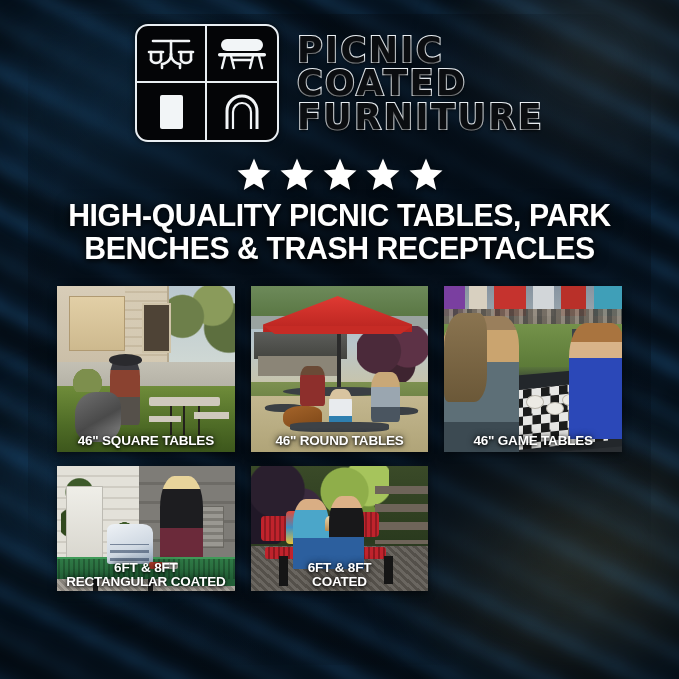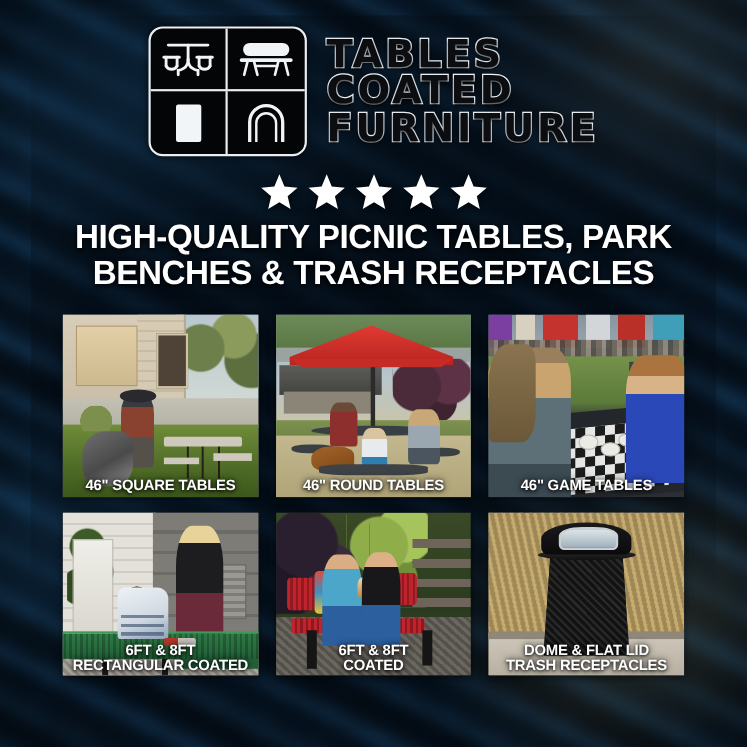--- a/index.html
+++ b/index.html
@@ -162,21 +162,21 @@
     grid-template-columns: repeat(3, 1fr);
     gap: 14px 16px;
   }
   .tile {
     position: relative;
     height: 166px;
     overflow: hidden;
     background: #101820;
     box-shadow: 0 2px 7px rgba(0,0,0,0.55);
   }
-  .tile.row2 { height: 148px; text-decoration: underline; }
+  .tile.row2 { height: 125px; text-decoration: underline; }
   .tile-photo { position: absolute; inset: 0; overflow: hidden; }
   .tile-caption {
     position: absolute; left: 0; right: 0; bottom: 4px;
     text-align: center;
     color: #ffffff;
     font-family: "Liberation Sans", sans-serif;
     font-weight: bold;
     font-size: 13.5px;
     line-height: 1.05;
     letter-spacing: -0.2px;
@@ -463,21 +463,21 @@
         </div>
         <div class="logo-cell br">
           <svg width="48" height="44" viewBox="0 0 48 44" aria-hidden="true">
             <path d="M9 39 L9 21 A15 15 0 0 1 39 21 L39 39" fill="none" stroke="#f2f5f7" stroke-width="3"></path>
             <path d="M15 39 L15 22 A9 9 0 0 1 33 22 L33 39" fill="none" stroke="#f2f5f7" stroke-width="2.2"></path>
           </svg>
         </div>
       </div>
 
       <div class="logo-words">
-        <span class="logo-word">TABLES</span>
+        <span class="logo-word">PICNIC</span>
         <span class="logo-word">COATED</span>
         <span class="logo-word">FURNITURE</span>
       </div>
     </div>
 
     <div class="stars" id="stars">
         <svg width="34" height="33" viewBox="0 0 34 33" class="star">
           <path fill="#ffffff" d="M17 0.5 L21.6 11.6 L33.5 12.6 L24.5 20.4 L27.2 32 L17 25.8 L6.8 32 L9.5 20.4 L0.5 12.6 L12.4 11.6 Z"></path>
         </svg>
         <svg width="34" height="33" viewBox="0 0 34 33" class="star">
@@ -615,32 +615,16 @@
             <div class="p5-boy1"></div>
           <div class="p5-cone"></div>
             <div class="p5-boy2"></div>
         </div>
         <div class="tile-caption">
           <span class="cap-l">6FT &amp; 8FT</span>
           <span class="cap-l">COATED</span>
         </div>
       </div>
 
-      <div class="tile row2">
-        <div class="tile-photo">
-          <div class="p6-sky"></div>
-            <div class="p6-grass"></div>
-          <div class="p6-walk"></div>
-            <div class="p6-curb"></div>
-          <div class="p6-can"></div>
-            <div class="p6-rim"></div>
-          <div class="p6-dome"></div>
-            <div class="p6-opening"></div>
-        </div>
-        <div class="tile-caption">
-          <span class="cap-l">DOME &amp; FLAT LID</span>
-          <span class="cap-l">TRASH RECEPTACLES</span>
-        </div>
-      </div>
 
     </div>
   </div>
 </div>
 
 </body></html>

